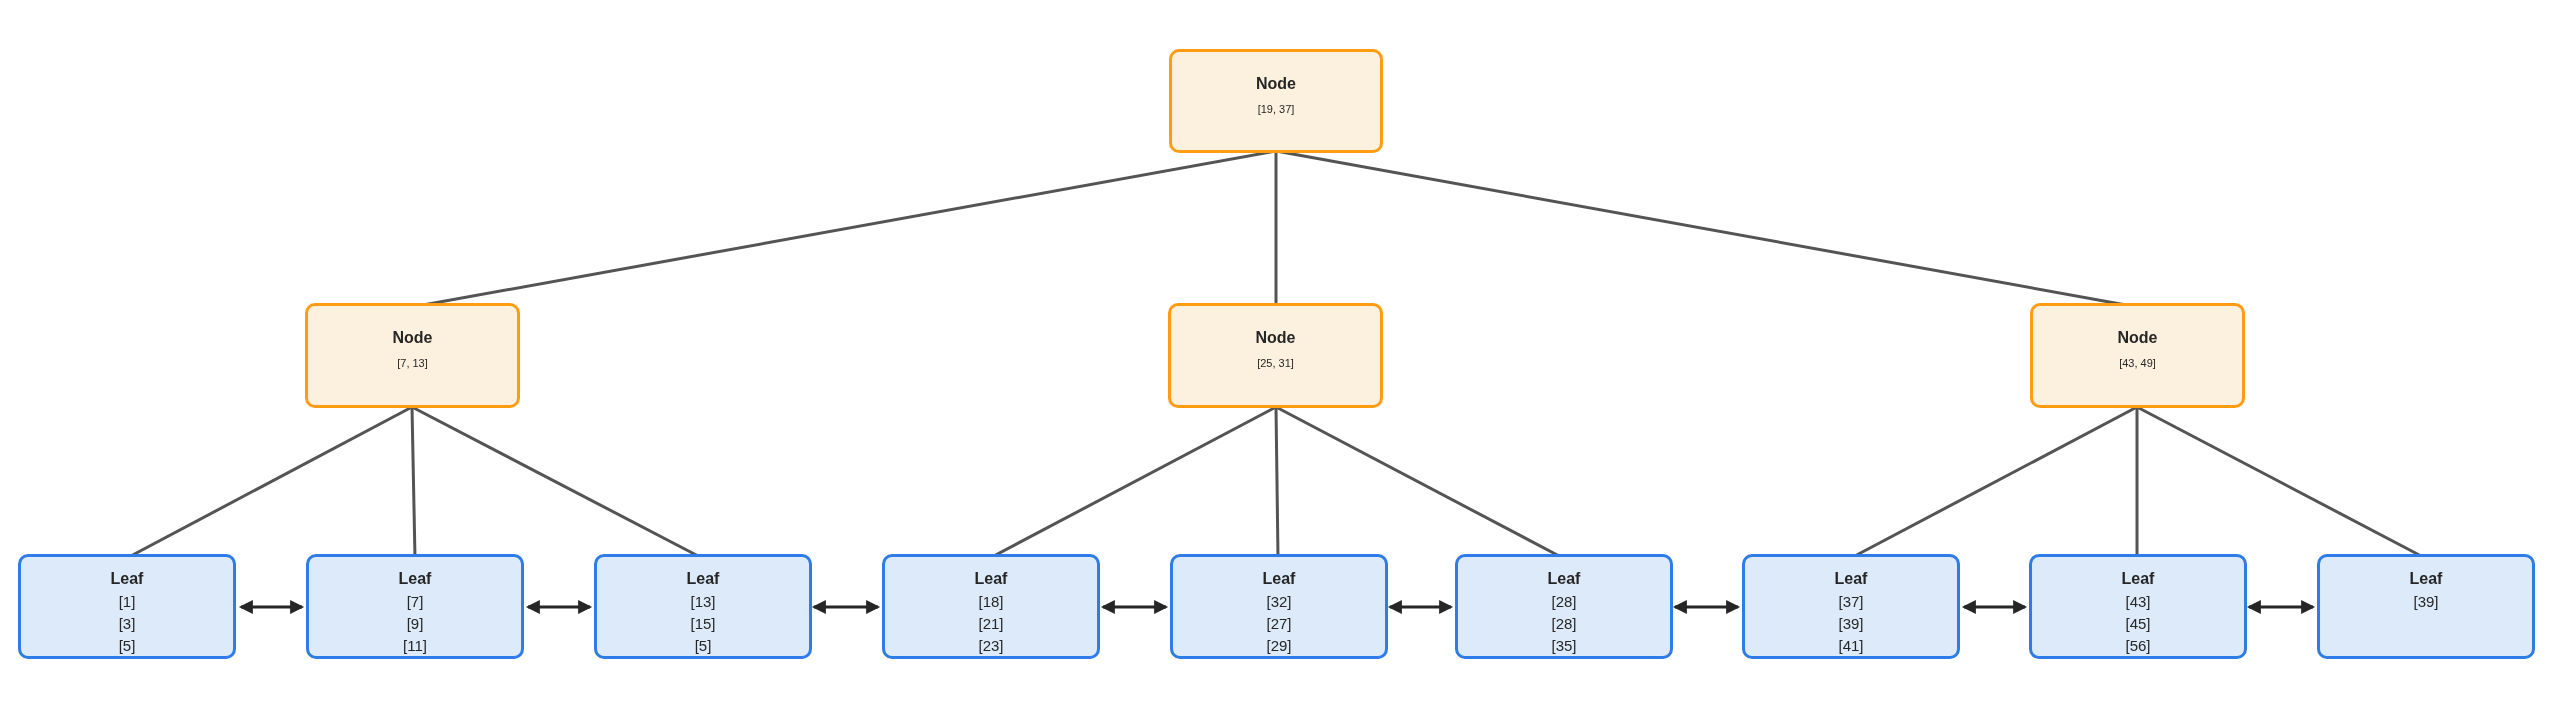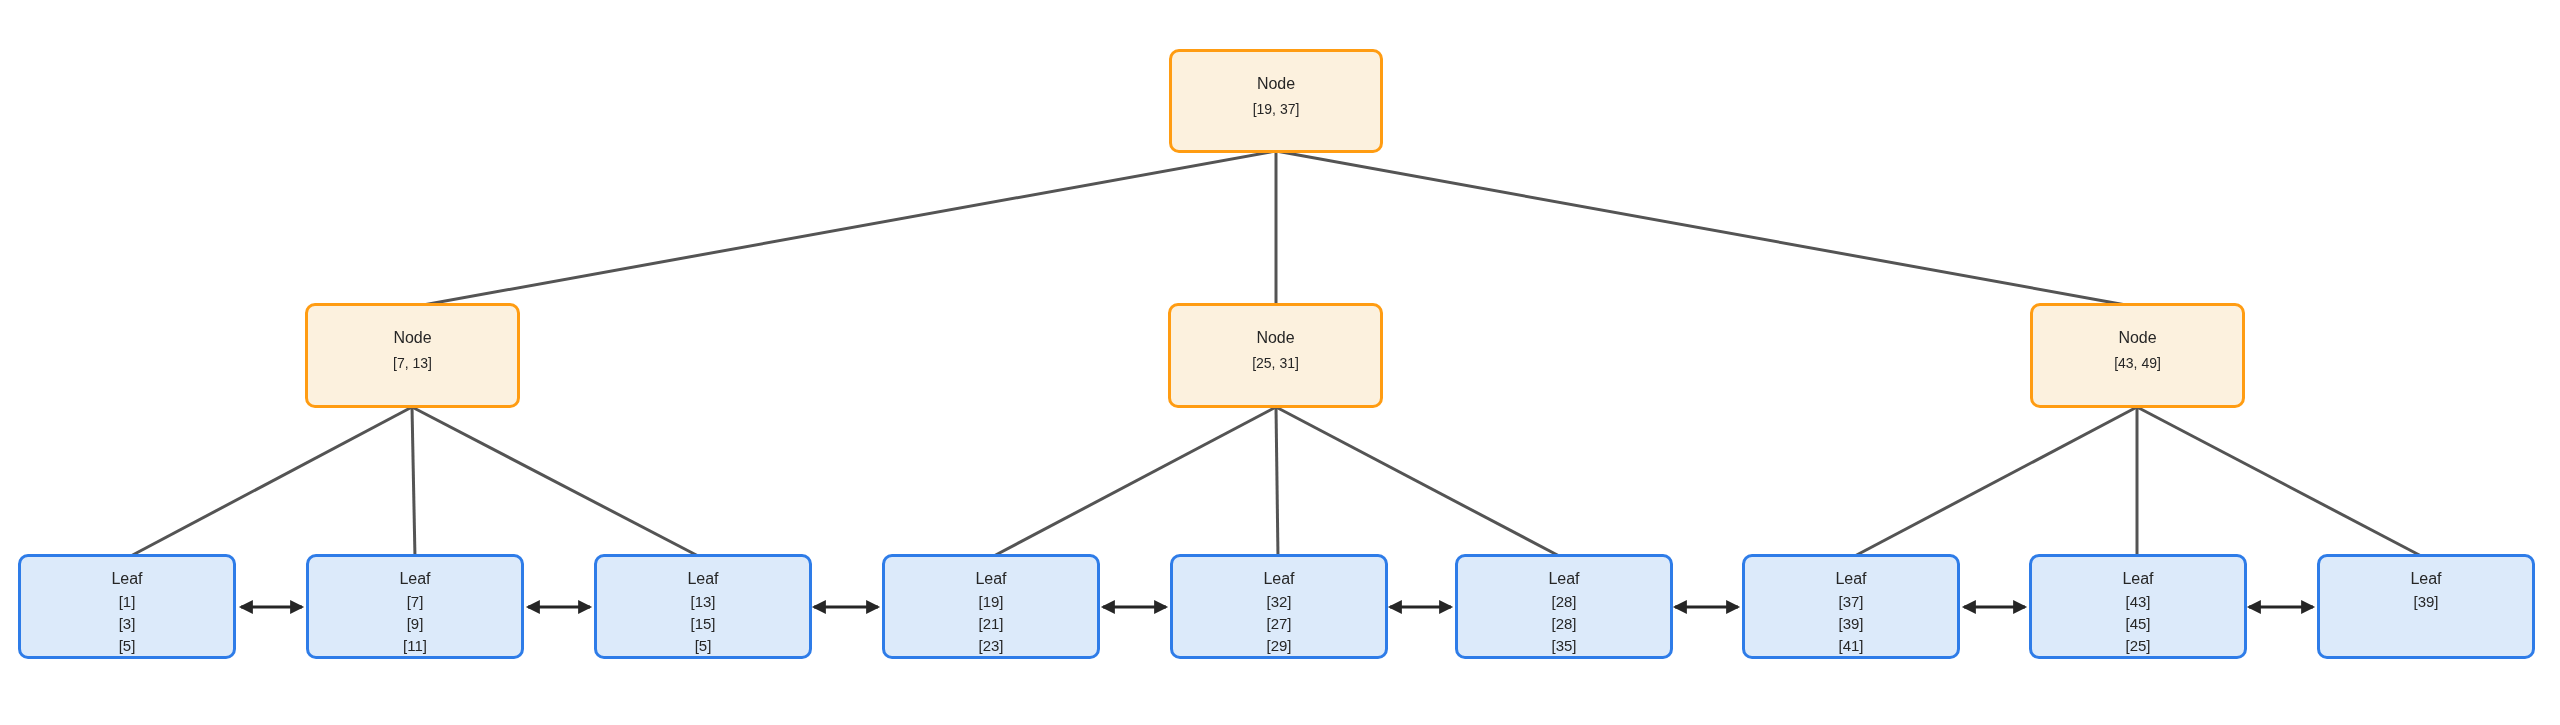--- a/index.html
+++ b/index.html
@@ -43,22 +43,22 @@
   .tnode {
     background: var(--node-fill);
     border: 3.5px solid var(--node-stroke);
     padding-top: 20px;
   }
   .leafnode {
     background: var(--leaf-fill);
     border: 3.5px solid var(--leaf-stroke);
     padding-top: 10px;
   }
-  .ntitle { font-weight: normal; font-size: 16px; line-height: 24px; }
-  .nkeys  { font-size: 14px; line-height: 26px; }
+  .ntitle { font-weight: bold; font-size: 16px; line-height: 24px; }
+  .nkeys  { font-size: 11px; line-height: 26px; }
   .vline  { font-size: 15px; line-height: 22px; }
 </style>
 </head>
 <body>
 
 <div class="canvas">
 
   <svg class="edge-layer" viewBox="0 0 2560 725" xmlns="http://www.w3.org/2000/svg">
     <defs>
       <marker id="ah-end" viewBox="0 0 10 10" refX="8.5" refY="5" markerUnits="userSpaceOnUse" markerWidth="16" markerHeight="14" orient="auto">
@@ -126,21 +126,21 @@
     <div class="vline">[11]</div>
   </div>
   <div class="leafnode" style="left:594px;top:554px;width:218px;height:105px">
     <div class="ntitle">Leaf</div>
     <div class="vline">[13]</div>
     <div class="vline">[15]</div>
     <div class="vline">[5]</div>
   </div>
   <div class="leafnode" style="left:882px;top:554px;width:218px;height:105px">
     <div class="ntitle">Leaf</div>
-    <div class="vline">[19]</div>
+    <div class="vline">[18]</div>
     <div class="vline">[21]</div>
     <div class="vline">[23]</div>
   </div>
   <div class="leafnode" style="left:1170px;top:554px;width:218px;height:105px">
     <div class="ntitle">Leaf</div>
     <div class="vline">[32]</div>
     <div class="vline">[27]</div>
     <div class="vline">[29]</div>
   </div>
   <div class="leafnode" style="left:1455px;top:554px;width:218px;height:105px">
@@ -152,20 +152,20 @@
   <div class="leafnode" style="left:1742px;top:554px;width:218px;height:105px">
     <div class="ntitle">Leaf</div>
     <div class="vline">[37]</div>
     <div class="vline">[39]</div>
     <div class="vline">[41]</div>
   </div>
   <div class="leafnode" style="left:2029px;top:554px;width:218px;height:105px">
     <div class="ntitle">Leaf</div>
     <div class="vline">[43]</div>
     <div class="vline">[45]</div>
-    <div class="vline">[25]</div>
+    <div class="vline">[56]</div>
   </div>
   <div class="leafnode" style="left:2317px;top:554px;width:218px;height:105px">
     <div class="ntitle">Leaf</div>
     <div class="vline">[39]</div>
   </div>
 
 </div>
 
 </body></html>

